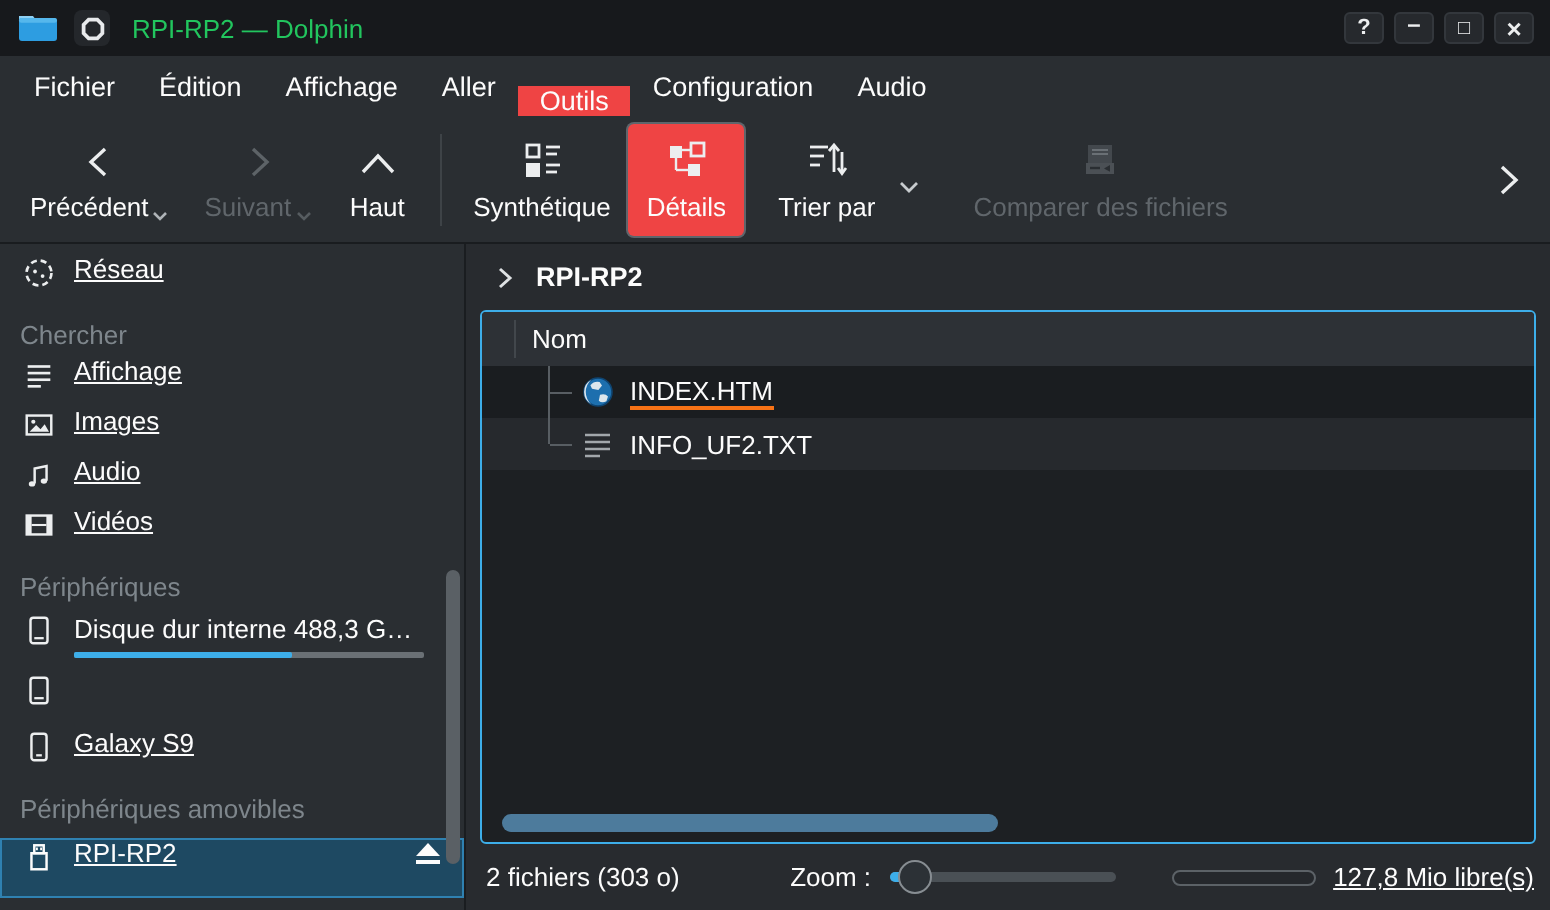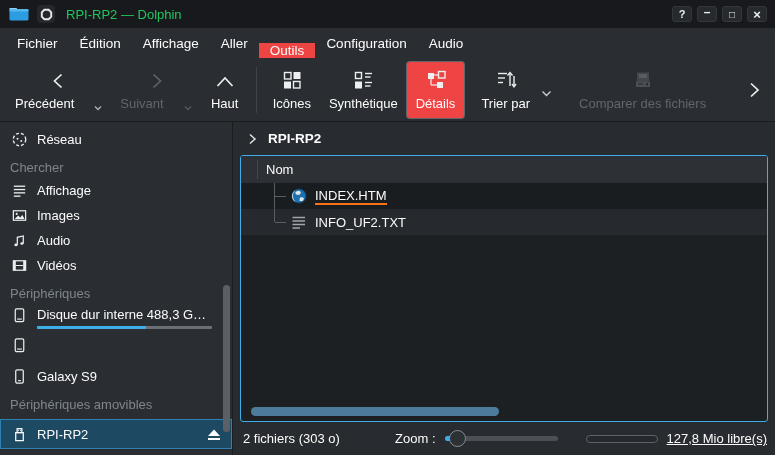--- a/index.html
+++ b/index.html
@@ -22,33 +22,33 @@
 
   
   .menubar { height:30px; display:flex; align-items:stretch; padding-left:6px; flex:none; }
   .menu-item { display:flex; align-items:center; padding:0 11px; font-size:13.5px; color:#fcfcfc; }
   .menu-item.active { background:#ef4444;margin-top:15px; }
 
   
   .toolbar { height:64px; border-bottom:1px solid #191c1f; display:flex; align-items:center; padding:0 6px; flex:none; }
   .tbtn { min-width:48px; height:56px; display:flex; flex-direction:column; align-items:center; justify-content:center; gap:5px; padding:0 9px; border-radius:3px; font-size:13px; color:#fcfcfc; position:relative; }
   .tbtn .ticon { height:22px; display:flex; align-items:flex-end; }
-  .tbtn .lblrow { display:flex; align-items:flex-end; gap:20px; white-space:nowrap; }
+  .tbtn .lblrow { display:flex; align-items:flex-end; gap:2px; white-space:nowrap; }
   .tbtn.disabled { color:#60666b; }
   .tbtn.selected { background:#ef4444; box-shadow:0 0 0 1px #5f656b; }
   .tsep { width:1px; height:46px; background:#3e4347; margin:0 7px; flex:none; }
   .sort-caret { margin:0 4px 0 2px; display:flex; align-items:center; height:56px; padding-top:8px; }
   .overflow-btn { margin-left:auto; width:30px; height:44px; display:flex; align-items:center; justify-content:center; }
 
   
   .content { flex:1; display:flex; min-height:0; }
 
   
   .sidebar { width:233px; flex:none; background:#2a2e32; border-right:1px solid #1a1d20; padding-top:5px; position:relative; }
-  .side-item { height:25px; display:flex; align-items:center; gap:9px; padding:0 10px; font-size:13px; color:#fcfcfc; white-space:nowrap; }
+  .side-item { height:25px; display:flex; align-items:flex-start; gap:9px; padding:0 10px; font-size:13px; color:#fcfcfc; white-space:nowrap;text-decoration:underline; }
   .side-header { height:22px; margin-top:4px; display:flex; align-items:center; padding-left:10px; font-size:13px; color:#7e868c; }
   .side-icon { width:18px; height:18px; flex:none; display:flex; align-items:center; justify-content:center; }
   .side-device { height:30px; display:flex; align-items:flex-start; gap:9px; padding:2px 10px 0 10px; }
   .dev-col { display:flex; flex-direction:column; }
   .dev-label { font-size:13px; line-height:17px; white-space:nowrap; }
   .usage { width:175px; height:3px; background:#6a7075; margin-top:3px; position:relative; border-radius:1px; }
   .usage-fill { position:absolute; left:0; top:0; height:3px; background:#3daee9; border-radius:1px; }
   .side-item.selected { height:30px; margin-top:4px; background:#1e4962; box-shadow: inset 0 0 0 1px #2f81b1; }
   .eject { margin-left:auto; display:flex; align-items:center; }
   .side-scrollbar { position:absolute; right:2px; top:163px; width:7px; height:147px; background:#5a6065; border-radius:3.5px; }
@@ -157,33 +157,20 @@
       <span class="lblrow">
           <span>Haut</span>
         </span>
     </div>
 
     <div class="tsep"></div>
 
     <div class="tbtn">
       <span class="ticon">
         <svg width="22" height="22" viewBox="0 0 22 22">
-          <rect x="3.5" y="3.5" width="6.5" height="6.5" fill="none" stroke="#eceeef" stroke-width="1.4"></rect>
-          <rect x="12.5" y="3" width="7" height="7" fill="#eceeef"></rect>
-          <rect x="3" y="12.5" width="7" height="7" fill="#eceeef"></rect>
-          <rect x="12.5" y="12.5" width="6.5" height="6.5" fill="none" stroke="#eceeef" stroke-width="1.4"></rect>
-        </svg>
-      </span>
-      <span class="lblrow">
-          <span>Icônes</span>
-        </span>
-    </div>
-    <div class="tbtn">
-      <span class="ticon">
-        <svg width="22" height="22" viewBox="0 0 22 22">
           <rect x="3.5" y="3.5" width="6" height="6" fill="none" stroke="#eceeef" stroke-width="1.4"></rect>
           <line x1="13" y1="4.5" x2="20" y2="4.5" stroke="#eceeef" stroke-width="1.4"></line>
           <line x1="13" y1="8" x2="18.5" y2="8" stroke="#eceeef" stroke-width="1.4"></line>
           <rect x="3" y="12.5" width="7" height="7" fill="#eceeef"></rect>
           <line x1="13" y1="13.5" x2="20" y2="13.5" stroke="#eceeef" stroke-width="1.4"></line>
           <line x1="13" y1="17" x2="18.5" y2="17" stroke="#eceeef" stroke-width="1.4"></line>
         </svg>
       </span>
       <span class="lblrow">
           <span>Synthétique</span>

